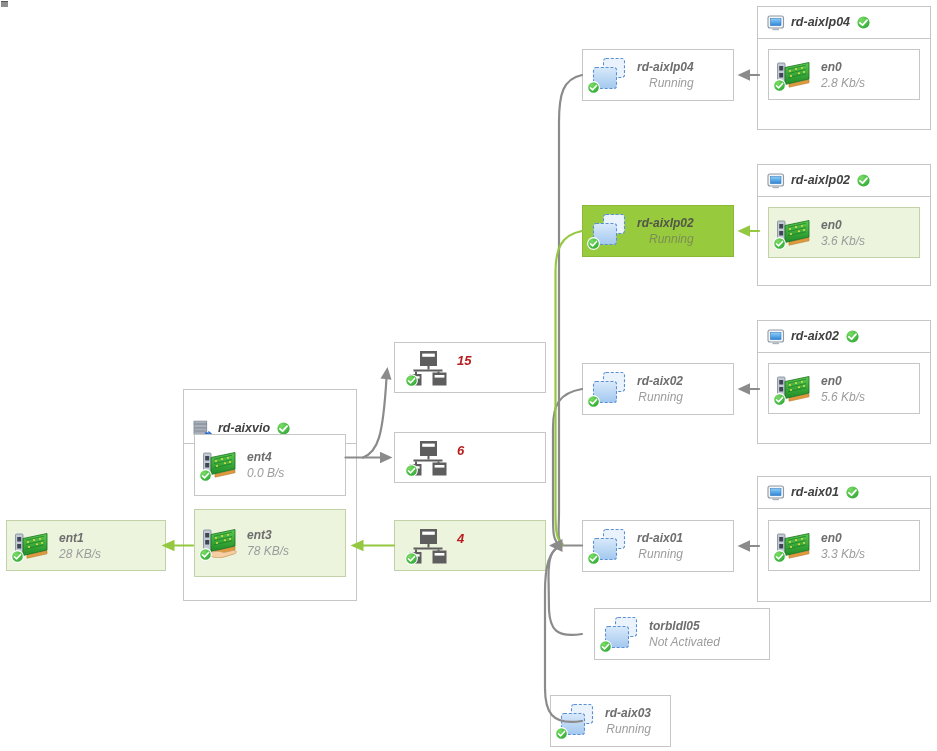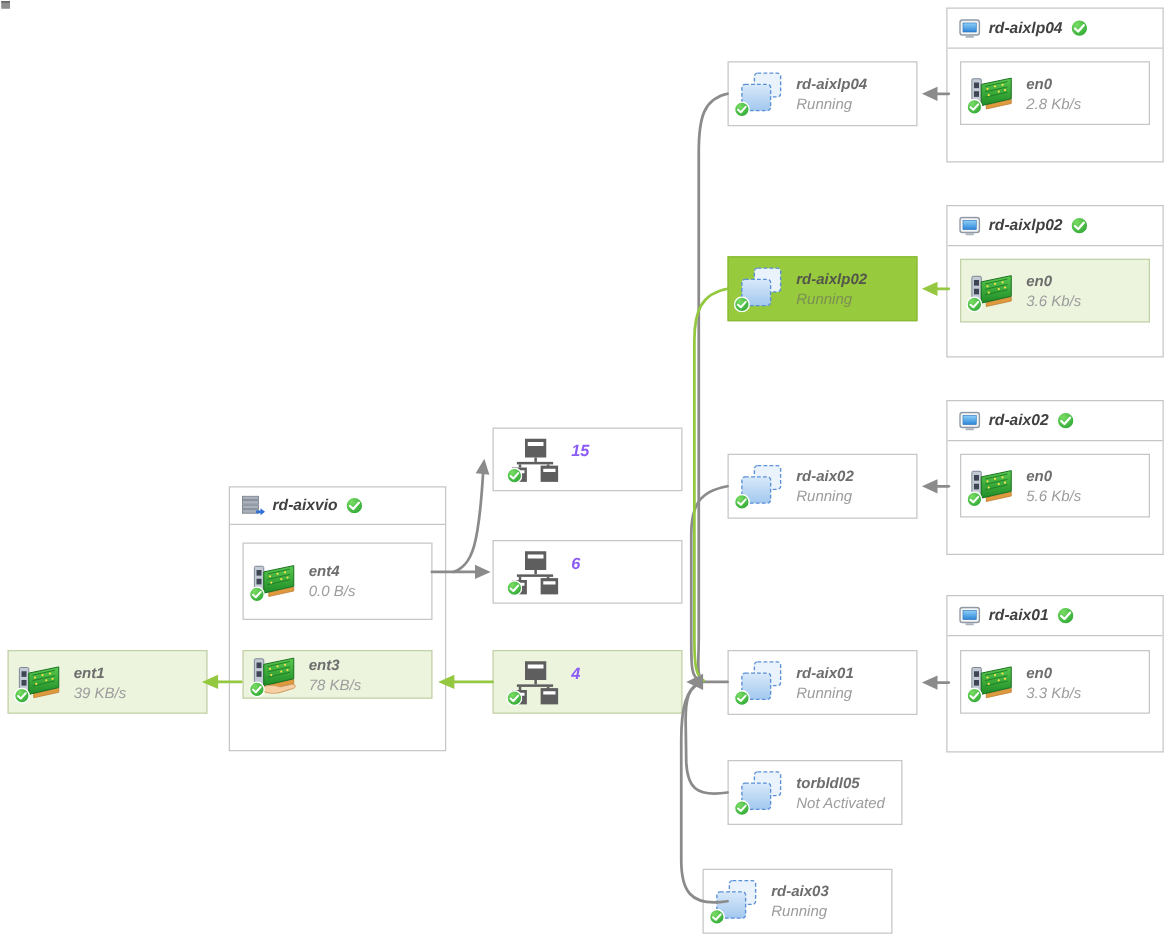--- a/index.html
+++ b/index.html
@@ -9,35 +9,35 @@
   .box{position:absolute;box-sizing:border-box;background:#fff;border:1px solid #c6c6c6;z-index:1;font-style:italic;}
   .artifact{position:absolute;left:1px;top:1px;width:7px;height:5px;background:#8f8f8f;
             border-top:1px solid #555;z-index:1;}
   
   .card{display:flex;align-items:center;padding-left:7px;}
   .ic{position:relative;flex:none;}
   .ic .main{display:block;}
   .badge{position:absolute;width:13px;height:13px;left:-3px;bottom:-1px;}
   .tx{margin-left:9px;display:flex;flex-direction:column;gap:4px;}
   .nm{font-size:12px;font-weight:bold;color:#6d6d6d;line-height:1;}
-  .sub{font-size:12px;color:#9c9c9c;line-height:1;}
+  .sub{font-size:12px;color:#9c9c9c;line-height:1;text-align:right;}
   .sel-light{background:#ecf4de;border-color:#c3d1a8;}
   .node.selected{background:#97ca3d;border-color:#89b935;}
   .node.selected .nm{color:#53564a;}
   .node.selected .sub{color:#7c8f53;}
   
   .ghead,.phead{display:flex;align-items:center;gap:6px;padding-left:9px;
                 border-bottom:1px solid #c6c6c6;}
-  .ghead{height:29px;}
+  .ghead{height:29px;margin-top:24px;}
   .phead{height:31px;}
   .hname{font-size:12.5px;font-weight:bold;color:#414141;line-height:1;}
   .chk15{width:15px;height:15px;flex:none;}
   
   .switch{display:flex;align-items:center;padding-left:13px;gap:9px;}
-  .swlabel{font-size:13px;font-weight:bold;color:#8b5cf6;transform:translateY(-7px);}
+  .swlabel{font-size:13px;font-weight:bold;color:#b91c1c;transform:translateY(-7px);}
 </style>
 </head>
 <body>
 
 <div class="canvas">
 
   <div class="artifact"></div>
 
   <svg width="0" height="0" style="position:absolute">
     <defs>
@@ -162,21 +162,21 @@
     <span class="ic" style="width:36px;height:32px">
       <svg class="main" width="36" height="32">
           <use href="#nicCore"></use>
         </svg>
       <svg class="badge" viewBox="0 0 14 14">
           <use href="#chk"></use>
         </svg>
     </span>
     <span class="tx">
       <span class="nm">ent1</span>
-      <span class="sub">39 KB/s</span>
+      <span class="sub">28 KB/s</span>
     </span>
   </div>
 
   <div class="box" style="left:183px;top:389px;width:174px;height:212px">
     <div class="ghead">
       <svg width="19" height="17" viewBox="0 0 20 17">
           <use href="#viostack"></use>
         </svg>
       <span class="hname">rd-aixvio</span>
       <svg class="chk15" viewBox="0 0 14 14">
@@ -190,21 +190,21 @@
           </svg>
         <svg class="badge" viewBox="0 0 14 14">
             <use href="#chk"></use>
           </svg>
       </span>
       <span class="tx">
         <span class="nm">ent4</span>
         <span class="sub">0.0 B/s</span>
       </span>
     </div>
-    <div class="box card sel-light" style="left:10px;top:130px;width:152px;height:39px">
+    <div class="box card sel-light" style="left:10px;top:119px;width:152px;height:68px">
       <span class="ic" style="width:36px;height:34px">
         <svg class="main" width="36" height="32">
             <use href="#nicCore"></use>
             <use href="#hand"></use>
           </svg>
         <svg class="badge" viewBox="0 0 14 14">
             <use href="#chk"></use>
           </svg>
       </span>
       <span class="tx">
@@ -297,35 +297,35 @@
         </svg>
       <svg class="badge" viewBox="0 0 14 14">
           <use href="#chk"></use>
         </svg>
     </span>
     <span class="tx">
       <span class="nm">rd-aix01</span>
       <span class="sub">Running</span>
     </span>
   </div>
-  <div class="box card node" style="left:582px;top:608px;width:140px;height:52px">
+  <div class="box card node" style="left:594px;top:608px;width:176px;height:52px">
     <span class="ic" style="width:38px;height:36px">
       <svg class="main" width="38" height="36">
           <use href="#lpar"></use>
         </svg>
       <svg class="badge" viewBox="0 0 14 14">
           <use href="#chk"></use>
         </svg>
     </span>
     <span class="tx">
       <span class="nm">torbldl05</span>
       <span class="sub">Not Activated</span>
     </span>
   </div>
-  <div class="box card node" style="left:562px;top:695px;width:152px;height:52px">
+  <div class="box card node" style="left:550px;top:695px;width:121px;height:52px">
     <span class="ic" style="width:38px;height:36px">
       <svg class="main" width="38" height="36">
           <use href="#lpar"></use>
         </svg>
       <svg class="badge" viewBox="0 0 14 14">
           <use href="#chk"></use>
         </svg>
     </span>
     <span class="tx">
       <span class="nm">rd-aix03</span>

